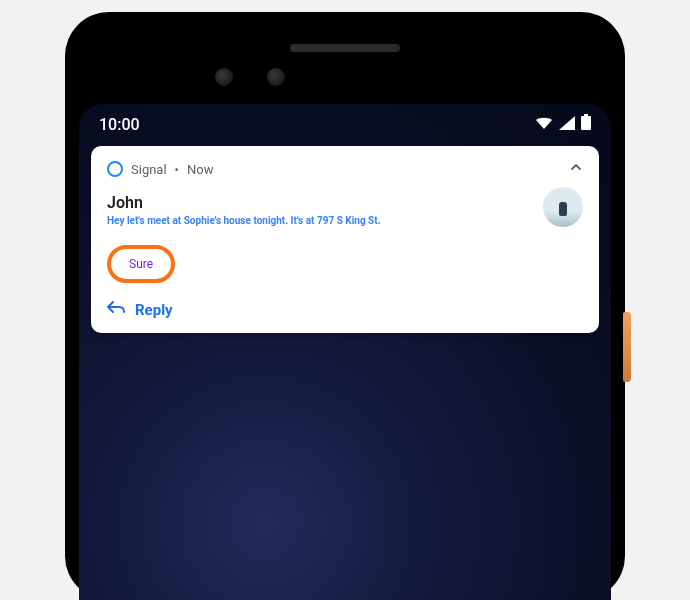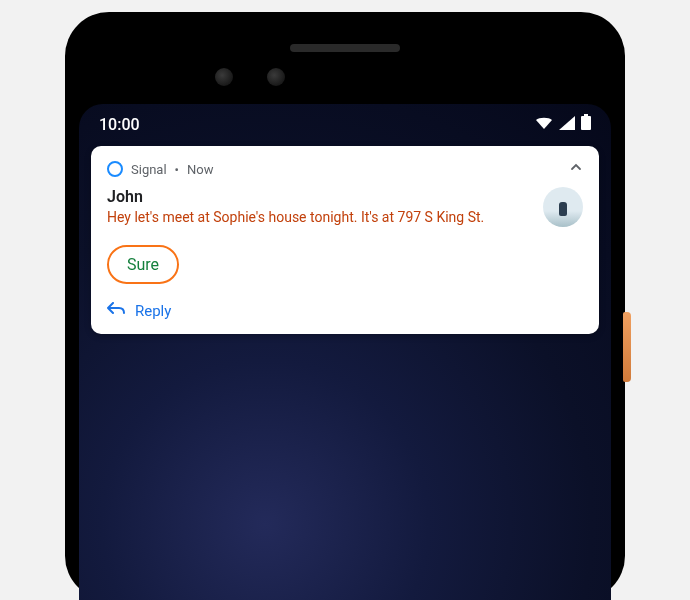--- a/index.html
+++ b/index.html
@@ -43,33 +43,33 @@
     box-shadow: 0 2px 6px rgba(0,0,0,.25);
   }
   .notif-header { display: flex; align-items: flex-end; gap: 8px; font-size: 13px; color: #5f6368; }
   .app-icon { width: 16px; height: 16px; border: 2.5px solid #1a8bff; border-radius: 50%; }
   .dot { color: #5f6368; }
   .collapse-caret { margin-left: auto; cursor: pointer; }
 
   .notif-body { display: flex; gap: 12px; margin-top: 10px; align-items: flex-end; }
   .notif-text { flex: 1; }
   .sender { font-weight: 600; font-size: 16px; color: #202124; margin-bottom: 2px; }
-  .msg { font-size: 14px; color: #c2410c; line-height: 1.35; }
+  .msg { font-size: 10px; color: #3b82f6; line-height: 1.35; font-weight: bold; }
   .avatar { width: 40px; height: 40px; border-radius: 50%; background: linear-gradient(#dfeaf0 60%, #a8c0c8); position: relative; overflow: hidden; flex-shrink: 0; }
   .avatar::after { content: ""; position: absolute; left: 50%; top: 38%; transform: translateX(-50%); width: 8px; height: 14px; background: #2c3e50; border-radius: 3px 3px 2px 2px; }
 
   .chips { display: flex; gap: 12px; margin-top: 18px; flex-wrap: wrap; }
   .chip {
-    border: 2px solid #f97316; border-radius: 20px;
-    padding: 8px 18px; font-size: 16px; color: #15803d;
+    border: 4px solid #f97316; border-radius: 20px;
+    padding: 8px 18px; font-size: 12px; color: #6d28d9;
     background: #fff; display: flex; align-items: center; gap: 8px; cursor: pointer;
   }
   .maps-icon { width: 18px; height: 18px; position: relative; }
 
-  .reply-row { margin-top: 18px; display: flex; align-items: center; gap: 10px; color: #1a73e8; font-weight: 400; font-size: 15px; cursor: pointer; }
+  .reply-row { margin-top: 18px; display: flex; align-items: center; gap: 10px; color: #1a73e8; font-weight: 700; font-size: 15px; cursor: pointer; }
 </style>
 </head>
 <body>
 
 <div class="phone-frame">
   <div class="speaker"></div>
   <div class="cam c1"></div>
   <div class="cam c2"></div>
   <div class="power-btn"></div>
 

